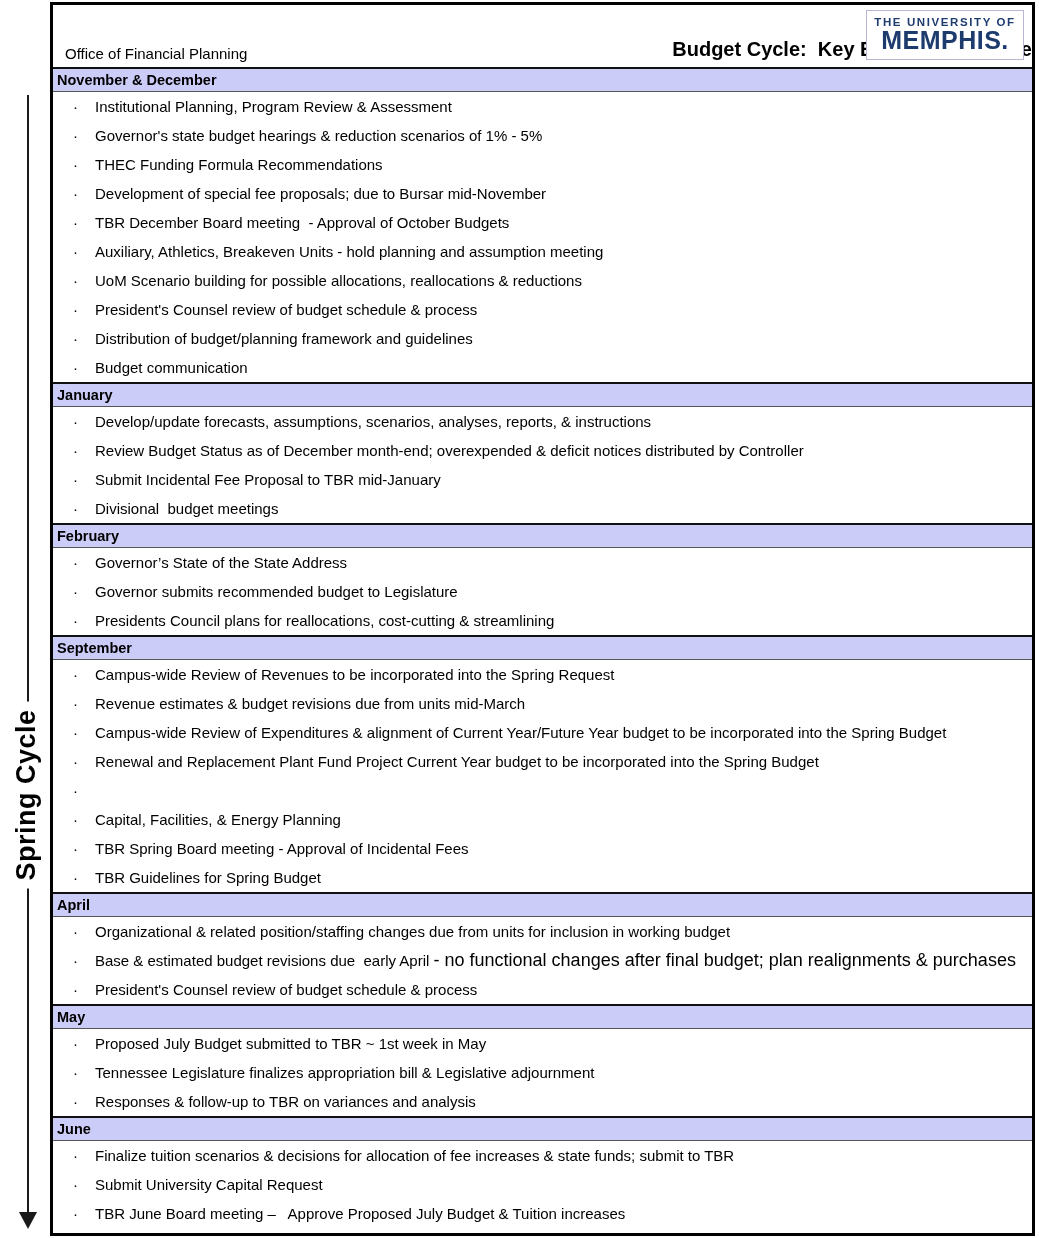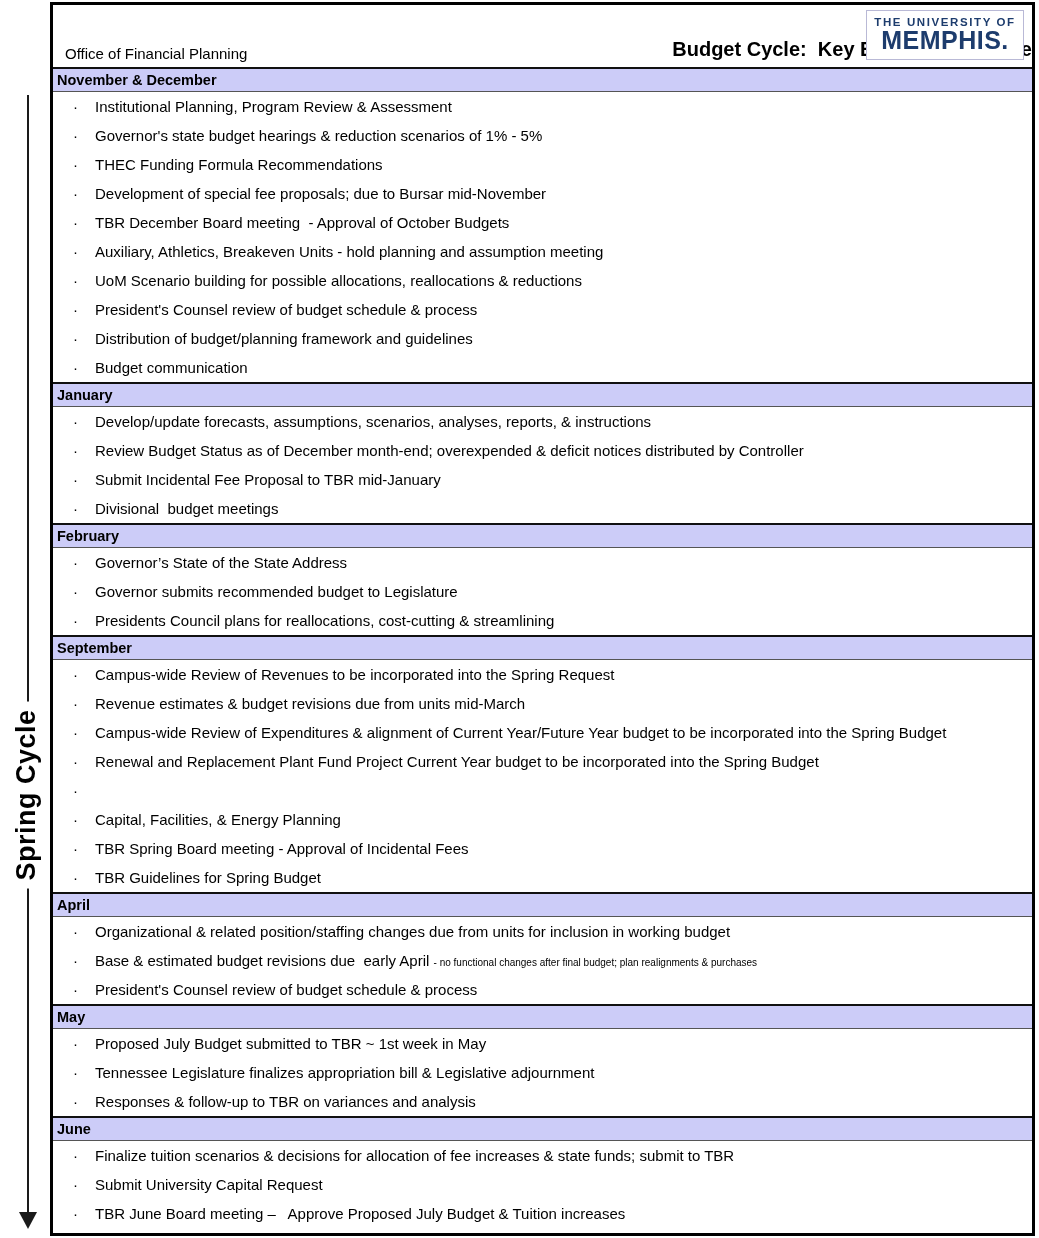--- a/index.html
+++ b/index.html
@@ -91,21 +91,21 @@
   }
   .items { background: #fff; }
   .item {
     height: 29px;
     display: flex; align-items: center;
     padding-left: 20px;
     font-size: 15px;
   }
   .bullet { width: 22px; font-size: 15px; flex: 0 0 auto; }
   .txt { white-space: pre-wrap; }
-  .txt .small { font-size: 10px; }
+  .txt .small { font-size: 18px; }
 </style>
 </head>
 <body>
 
 <div class="page">
 
   <div class="left-rail">
     <div class="arrow-line"></div>
     <div class="arrow-head"></div>
     <div class="cycle-label">Spring Cycle</div>

